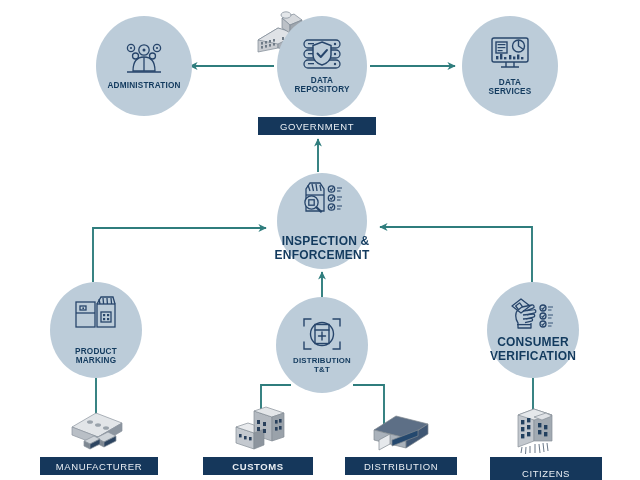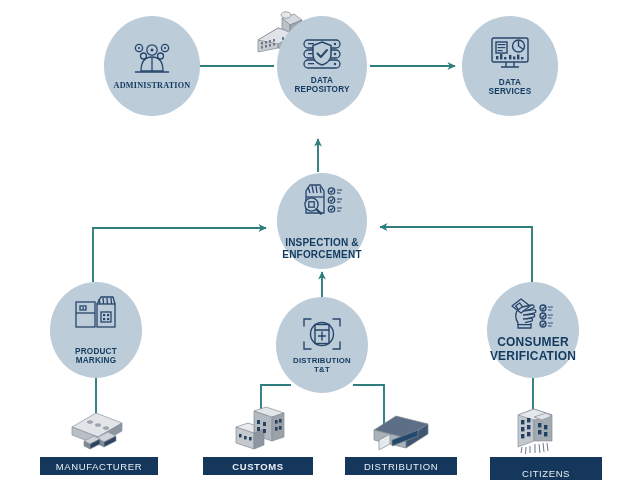--- a/index.html
+++ b/index.html
@@ -191,21 +191,21 @@
           <path d="M18,44 L17.5,51"></path>
           <path d="M22,43 L22,50"></path>
         <path d="M27,41 L27,50"></path>
           <path d="M31,41 L32,50"></path>
           <path d="M35,40 L36,49"></path>
         <path d="M39,40 L40,48"></path>
       </g>
     </svg>
   </div>
 
-  <div class="node" id="node-administration" style="left:104px;top:16px;width:96px;height:100px;font-family:Liberation Serif, serif;">
+  <div class="node" id="node-administration" style="left:96px;top:16px;width:96px;height:100px;">
     <span class="ico">
       <svg width="44" height="34" viewBox="0 0 44 34">
         <g fill="none" stroke="#27456b" stroke-width="1.3">
           <circle cx="22" cy="9" r="5.2"></circle>
           <circle cx="9" cy="7" r="3.6"></circle>
             <circle cx="35" cy="7" r="3.6"></circle>
           <circle cx="13.5" cy="15" r="3"></circle>
             <circle cx="30.5" cy="15" r="3"></circle>
           <path d="M22,16 C15,16 11,21 11,30 L33,30 C33,21 29,16 22,16 Z"></path>
           <path d="M22,16 L22,30"></path>
@@ -292,21 +292,21 @@
           <circle cx="33.5" cy="27" r="3.2"></circle>
           <path d="M32,9  L33.2,10.4 L35.4,7.4" stroke-width="1.2"></path>
           <path d="M32,18 L33.2,19.4 L35.4,16.4" stroke-width="1.2"></path>
           <path d="M32,27 L33.2,28.4 L35.4,25.4" stroke-width="1.2"></path>
           <path d="M39,8 L44,8 M39,11 L42.5,11" stroke-width="1"></path>
           <path d="M39,17 L44,17 M39,20 L42.5,20" stroke-width="1"></path>
           <path d="M39,26 L44,26 M39,29 L42.5,29" stroke-width="1"></path>
         </g>
       </svg>
     </span>
-    <span class="lbl" style="font-size:10px;margin-top:21px;">
+    <span class="lbl" style="font-size:12px;margin-top:21px;text-align:right;">
       <span>INSPECTION &amp;</span><br>
       <span>ENFORCEMENT</span>
     </span>
   </div>
 
   <div class="node" id="node-product-marking" style="left:50px;top:282px;width:92px;height:96px;">
     <span class="ico">
       <svg width="46" height="34" viewBox="0 0 46 34">
         <g fill="none" stroke="#27456b" stroke-width="1.3">
           <rect x="3" y="7" width="19" height="25"></rect>
@@ -376,20 +376,21 @@
           <path d="M38,26 L43,26 M38,29 L41.5,29" stroke-width="0.9"></path>
         </g>
       </svg>
     </span>
     <span class="lbl" style="font-size:12px;margin-top:5px;">
       <span>CONSUMER</span><br>
       <span>VERIFICATION</span>
     </span>
   </div>
 
+  <div class="banner" id="banner-government" style="left:258px;top:117px;width:118px;height:18px;">GOVERNMENT</div>
 
   <div class="banner" id="banner-manufacturer" style="left:40px;top:457px;width:118px;height:18px;">MANUFACTURER</div>
 
   <div class="banner" id="banner-customs" style="left:203px;top:457px;width:110px;height:18px;font-weight:bold;">CUSTOMS</div>
 
   <div class="banner" id="banner-distribution" style="left:345px;top:457px;width:112px;height:18px;">DISTRIBUTION</div>
 
   <div class="banner" id="banner-citizens" style="left:490px;top:457px;width:112px;height:32px;">CITIZENS</div>
 
 </div>

